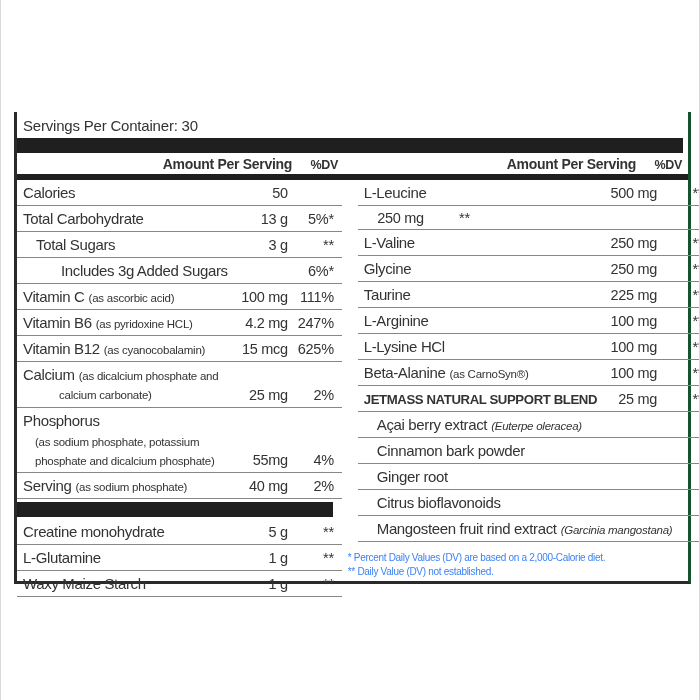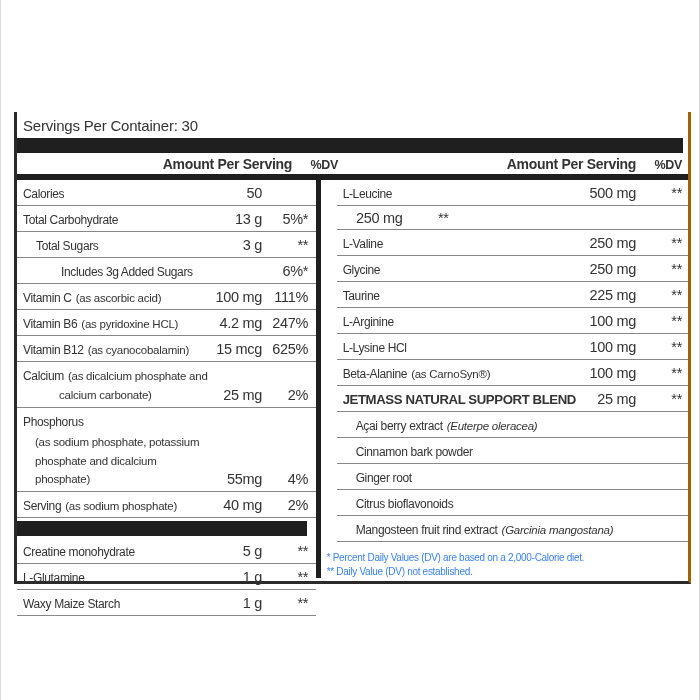--- a/index.html
+++ b/index.html
@@ -1,37 +1,37 @@
 <!DOCTYPE html>
 <html><head>
 <meta charset="utf-8">
 <style>
   html,body{margin:0;padding:0;background:#fff;}
   body{width:700px;height:700px;font-family:"Liberation Sans",sans-serif;color:#333;}
   .page{position:relative;width:700px;height:700px;box-sizing:border-box;
         border-left:1px solid #d9d9d9;border-right:1px solid #d9d9d9;background:#fff;overflow:hidden;}
   .label-box{position:absolute;left:13px;top:112px;width:677px;height:472px;box-sizing:border-box;
-        border-left:3px solid #2a2a2a;border-right:3px solid #a16207;border-bottom:3px solid #2a2a2a;background:#fff;}
+        border-left:3px solid #2a2a2a;border-right:3px solid #14532d;border-bottom:3px solid #2a2a2a;background:#fff;}
   .servings{font-size:15px;letter-spacing:-0.2px;padding:5px 8px 4px 6px;color:#333;}
   .topbar{height:15px;background:#1f1f1f;margin:0 5px 0 0;}
   .hdr-row{display:flex;align-items:flex-end;padding-top:3px;}
   .hdr-left{width:329px;box-sizing:border-box;display:flex;align-items:baseline;padding:0 8px 2px 6px;}
   .hdr-gap{width:5px;}
   .hdr-right{flex:1;box-sizing:border-box;display:flex;align-items:baseline;padding:0 6px 2px 6px;}
   .hdr-amt{flex:1;text-align:right;font-size:14px;font-weight:bold;letter-spacing:-0.3px;}
   .hdr-dv{width:46px;text-align:right;font-size:12.5px;font-weight:bold;letter-spacing:-0.3px;}
   .thickrule{height:6px;background:#1f1f1f;}
   .cols{display:flex;align-items:stretch;height:398px;}
   .col-left{width:329px;box-sizing:border-box;}
   .divider{width:5px;background:#1f1f1f;}
   .col-right{flex:1;box-sizing:border-box;display:flex;flex-direction:column;}
   .row{display:flex;align-items:baseline;padding:4px 8px 3px 6px;border-bottom:1.5px solid #878787;}
   .col-right .row{padding:4px 6px 3px 6px;margin-left:16px;}
   .row.multi{display:block;line-height:1.18;}
-  .name{font-size:12px;letter-spacing:-0.35px;}
+  .name{font-size:15px;letter-spacing:-0.35px;}
   .namecell{flex:1;min-width:0;white-space:nowrap;}
   .note{font-size:11.5px;letter-spacing:-0.25px;margin-left:4px;}
   .note.it{font-style:italic;}
   .amt{width:60px;flex-shrink:0;text-align:right;font-size:14.5px;letter-spacing:-0.3px;white-space:nowrap;}
   .dv{width:46px;flex-shrink:0;text-align:right;font-size:14.5px;letter-spacing:-0.3px;white-space:nowrap;}
   .row.bold .name{font-weight:bold;font-size:13.2px;letter-spacing:-0.4px;white-space:nowrap;}
   .wrapline{padding-top:1px;}
   .flexline{display:flex;align-items:flex-end;}
   .flexline .wraptext{flex:1;min-width:0;}
   .sectionbar{height:15px;background:#1f1f1f;margin:3px 9px 2px 0;}

